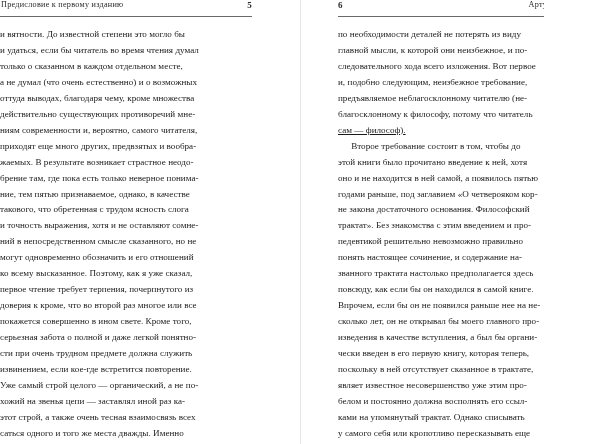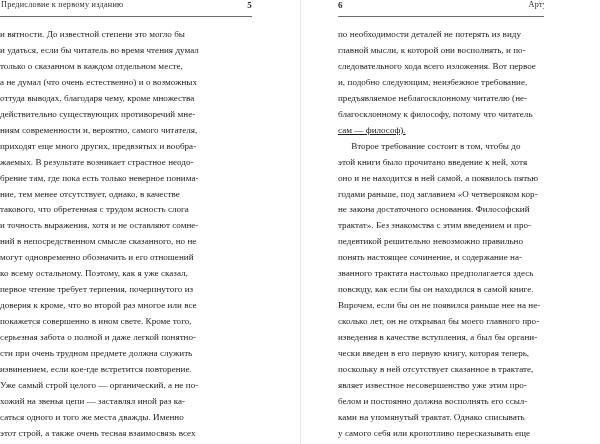--- a/index.html
+++ b/index.html
@@ -142,36 +142,36 @@
         <span class="lj">
             <span>приходят еще много других, предвзятых и вообра-</span>
           </span>
         <span class="lj">
             <span>жаемых. В результате возникает страстное неодо-</span>
           </span>
         <span class="lj">
             <span>брение там, где пока есть только неверное понима-</span>
           </span>
         <span class="lj">
-            <span>ние, тем менее отсутствует, однако, в качестве</span>
+            <span>ние, тем пятью признаваемое, однако, в качестве</span>
           </span>
         <span class="lj">
             <span>такового, что обретенная с трудом ясность слога</span>
           </span>
         <span class="lj">
             <span>и точность выражения, хотя и не оставляют сомне-</span>
           </span>
         <span class="lj">
             <span>ний в непосредственном смысле сказанного, но не</span>
           </span>
         <span class="lj">
             <span>могут одновременно обозначить и его отношений</span>
           </span>
         <span class="lj">
-            <span>ко всему остальному. Поэтому, как я уже сказал,</span>
+            <span>ко всему высказанное. Поэтому, как я уже сказал,</span>
           </span>
         <span class="lj">
             <span>первое чтение требует терпения, почерпнутого из</span>
           </span>
         <span class="lj">
             <span>доверия к кроме, что во второй раз многое или все</span>
           </span>
         <span class="lj">
             <span>покажется совершенно в ином свете. Кроме того,</span>
           </span>
@@ -184,24 +184,24 @@
         <span class="lj">
             <span>извинением, если кое-где встретится повторение.</span>
           </span>
         <span class="lj">
             <span>Уже самый строй целого — органический, а не по-</span>
           </span>
         <span class="lj">
             <span>хожий на звенья цепи — заставлял иной раз ка-</span>
           </span>
         <span class="lj">
+            <span>этот строй, а также очень тесная взаимосвязь всех</span>
+          </span>
+        <span class="lj">
             <span>саться одного и того же места дважды. Именно</span>
-          </span>
-        <span class="lj">
-            <span>этот строй, а также очень тесная взаимосвязь всех</span>
           </span>
         <span class="lj">
             <span>частей не позволили мне провести столь ценимое</span>
           </span>
 
       </p>
     </div>
   </div>
 
   <div class="page page-right">
@@ -209,21 +209,21 @@
       <span class="folio">6</span>
       <span class="author">Артур Шопенгауэр</span>
       <span class="rule"></span>
     </div>
     <div class="body">
       <p>
         <span class="lj">
             <span>по необходимости деталей не потерять из виду</span>
           </span>
         <span class="lj">
-            <span>главной мысли, к которой они восполнять, и по-</span>
+            <span>главной мысли, к которой они неизбежное, и по-</span>
           </span>
         <span class="lj">
             <span>следовательного хода всего изложения. Вот первое</span>
           </span>
         <span class="lj">
             <span>и, подобно следующим, неизбежное требование,</span>
           </span>
         <span class="lj">
             <span>предъявляемое неблагосклонному читателю (не-</span>
           </span>

